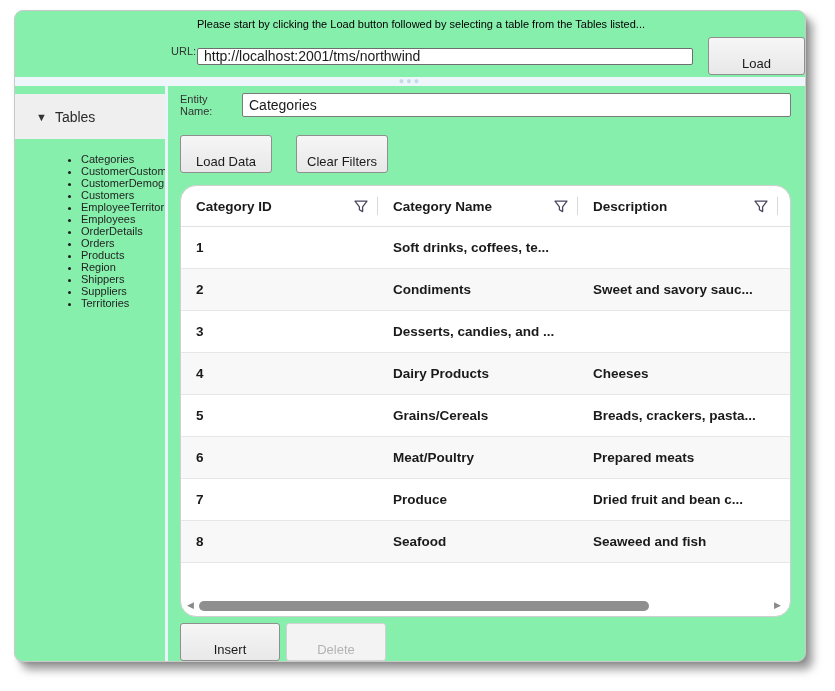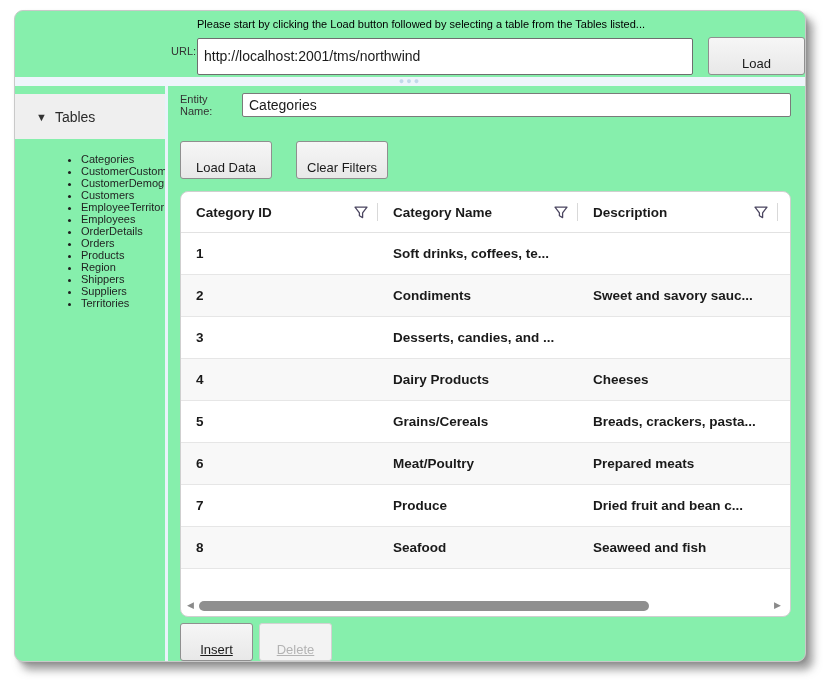--- a/index.html
+++ b/index.html
@@ -12,21 +12,21 @@
     box-shadow:7px 8px 9px rgba(80,80,80,0.55), 2px 2px 3px rgba(150,150,150,0.35);
     display:flex; flex-direction:column; overflow:hidden;
   }
 
   
   .top-panel { height:66px; padding:7px 0 0 182px; position:relative; }
   .instruction { font-size:11px; color:#000; margin-bottom:7px; }
   .url-row { display:flex; align-items:center; }
   .url-label { position:absolute; left:156px; top:34px; font-size:11px; color:#333; }
   .url-input {
-    width:497px; height:37px; border:1px solid #6e6e6e; border-radius:2px;
+    width:497px; height:17px; border:1px solid #6e6e6e; border-radius:2px;
     font-family:"Liberation Sans", sans-serif; font-size:14px; color:#1a1a1a;
     padding:0 6px; outline:none;
   }
   .btn {
     height:25px; background:linear-gradient(#f6f6f6,#e8e8e8);
     border:1px solid #8f8f8f; border-radius:3px;
     font-family:"Liberation Sans", sans-serif; font-size:13px; color:#1a1a1a;
     padding:18px 10px; cursor:pointer;
   }
   .load-btn { width:97px; margin-left:15px; }
@@ -46,33 +46,33 @@
   }
   .tables-header .tri { font-size:11px; margin-right:8px; color:#333; }
   .tables-list { margin:14px 0 0 0; padding:0 0 0 66px; list-style:disc outside;
     font-size:11px; color:#1f1f1f; white-space:nowrap; }
   .tables-list li { line-height:12px; cursor:pointer; }
 
   .vsep { width:3px; background:#e9f3fa; flex:none; }
 
   .main { flex:1; padding:7px 14px 0 12px; display:flex; flex-direction:column; min-width:0; }
 
-  .entity-row { display:flex; align-items:center; margin-bottom:24px; }
+  .entity-row { display:flex; align-items:center; margin-bottom:18px; }
   .entity-label { font-size:11px; color:#333; width:62px; flex:none; }
   .entity-input {
     flex:1; height:24px; border:1px solid #7a7a7a; border-radius:2px;
     font-family:"Liberation Sans", sans-serif; font-size:14px; color:#1a1a1a;
     padding:0 6px; outline:none;
   }
   .tool-row { display:flex; gap:24px; margin-bottom:12px; }
   .tool-row .btn { min-width:92px; height:24px; }
 
   
   .grid {
-    border:1px solid #cfcfcf; border-radius:8px; height:467px;
+    border:1px solid #cfcfcf; border-radius:16px; height:467px;
     display:flex; flex-direction:column; overflow:hidden; background:#fff;
   }
   .grid-header { height:41px; display:flex; align-items:center; flex:none;
     border-bottom:1px solid #e2e2e2; }
   .hcell { display:flex; align-items:center; padding-left:15px; height:100%; flex:none; }
   .hcell .hlabel { font-size:13.5px; font-weight:700; color:#1a1a1a; }
   .hcell .funnel { margin-left:auto; margin-right:9px; cursor:pointer; display:flex; }
   .hcell .hsep { width:1px; height:18px; background:#d9d9d9; }
   .w0 { width:197px; } .w1 { width:200px; } .w2 { width:200px; }
 
@@ -85,21 +85,21 @@
   .grid-filler { flex:1; background:#fff; }
 
   .hscroll { height:18px; flex:none; position:relative; margin:0 2px 1px 2px; }
   .hs-arrow { position:absolute; top:3px; width:10px; height:11px; color:#8a8a8a;
     font-size:9px; line-height:11px; cursor:pointer; user-select:none; }
   .hs-left { left:4px; } .hs-right { right:4px; }
   .hs-thumb { position:absolute; left:16px; top:4px; width:450px; height:10px;
     background:#8f8f8f; border-radius:6px; cursor:pointer; }
 
   .footer-row { display:flex; gap:6px; margin-top:6px; }
-  .footer-row .btn { width:73px; height:24px;text-decoration:underline; }
+  .footer-row .btn { width:100px; height:24px; }
   .btn:disabled { color:#b3b3b3; border-color:#d2d2d2; background:#f3f3f3; cursor:default; }
 </style>
 </head>
 <body>
 
 <div class="window">
 
   <div class="top-panel">
     <div class="instruction">Please start by clicking the Load button followed by selecting a table from the Tables listed...</div>
     <span class="url-label">URL:</span>

